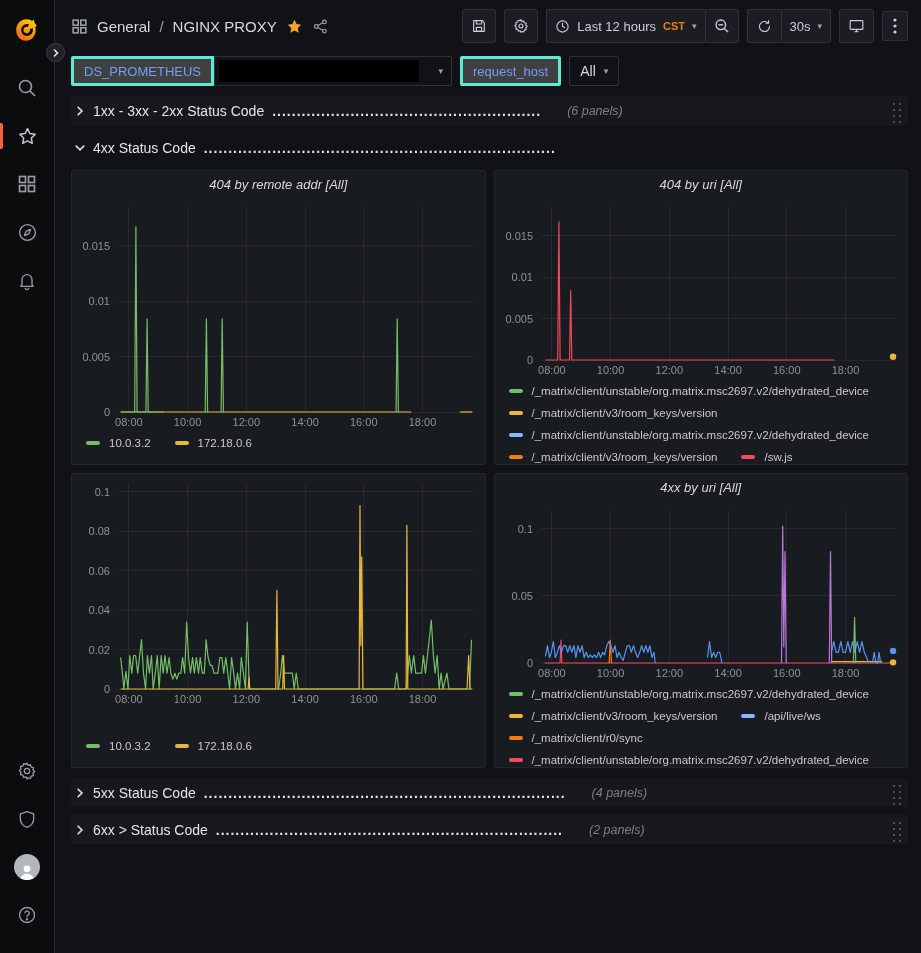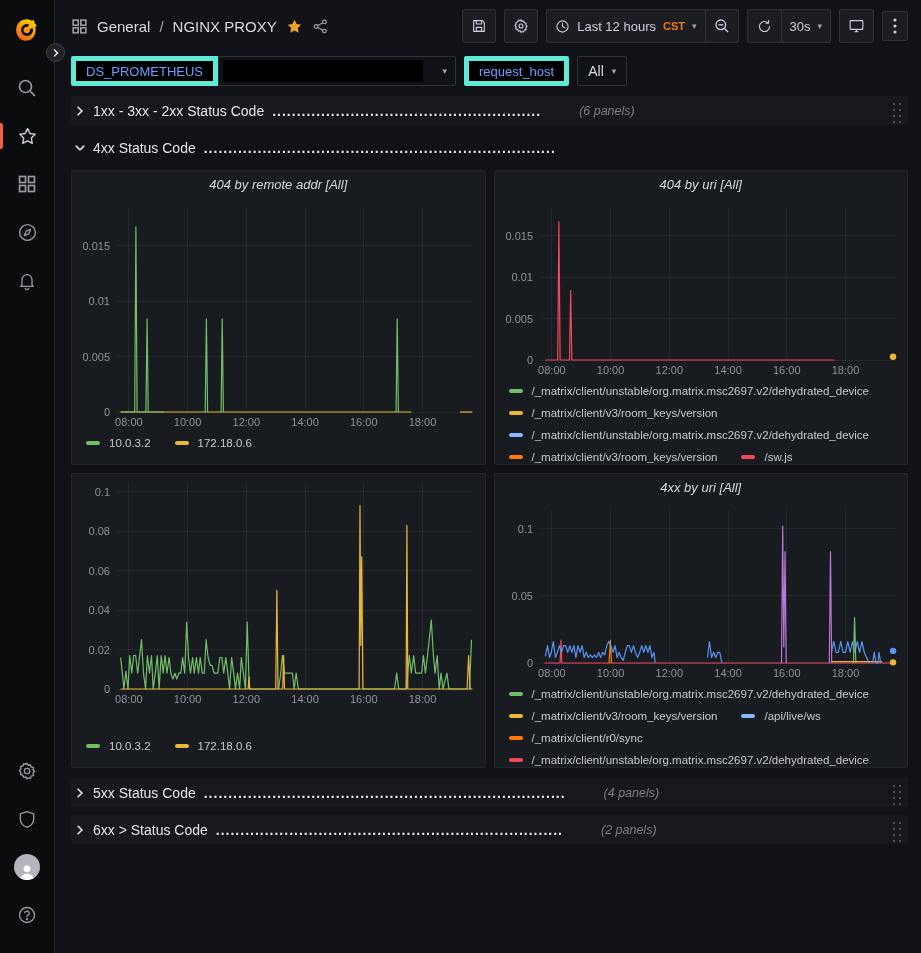--- a/index.html
+++ b/index.html
@@ -45,42 +45,42 @@
   }
   .btn-group { display:flex; }
   .btn-group .btn:first-child { border-radius:2px 0 0 2px; border-right:none; }
   .btn-group .btn:last-child { border-radius:0 2px 2px 0; }
   .tz { color:#EB7B18; font-size:11px; font-weight:bold; }
   .chev { color:#9DA1A8; font-size:9px; }
   
   .submenu { height:38px; display:flex; align-items:center; gap:8px; padding:0 13px 0 16px; flex-shrink:0; }
   .var-label {
     height:30px; padding:0 10px; display:flex; align-items:center;
-    background:#000000; border:5px solid #5eead4; border-radius:2px 0 0 2px;
+    background:#404040; border:3px solid #5eead4; border-radius:2px 0 0 2px;
     color:#6E9FFF; font-size:13px; font-weight:500;
   }
   .var-value {
     height:30px; width:238px; background:#111217; border:1px solid #2e3138; border-radius:0 2px 2px 0;
     display:flex; align-items:center; justify-content:space-between; padding:0 8px 0 4px; cursor:pointer;
   }
   .redaction { width:200px; height:22px; background:#000; }
   .var-value-simple {
     height:30px; padding:0 10px; background:#111217; border:1px solid #2e3138; border-radius:2px;
     display:flex; align-items:center; gap:8px; color:#D8D9DA; font-size:14px; cursor:pointer;text-align:right;
   }
   
   .content { flex:1; padding:6px 13px 0 16px; overflow:hidden; }
   .row-header {
     height:29px; display:flex; align-items:center; gap:8px; padding:0 6px 0 4px;
     cursor:pointer; margin-bottom:8px;
   }
   .row-header.collapsed { background:#17181d; border-radius:2px; }
   .row-title { font-size:14px; font-weight:normal; color:#E3E4E6; white-space:nowrap; }
   .row-dots { font-size:14px; font-weight:bold; color:#E3E4E6; letter-spacing:1px; overflow:hidden; white-space:nowrap; }
-  .row-count { font-size:12.5px; font-style:italic; color:#7b7f87; margin-left:30px; white-space:nowrap; }
+  .row-count { font-size:12.5px; font-style:italic; color:#7b7f87; margin-left:18px; white-space:nowrap; }
   .row-spacer { flex:1; }
   .drag-handle {
     width:12px; height:24px; cursor:grab;
     background-image:radial-gradient(#4d5058 1.1px, transparent 1.3px);
     background-size:6px 6px; background-position:1px 2px;
   }
   .dashboard-grid { display:grid; grid-template-columns:1fr 1fr; gap:8px; margin-bottom:10px; }
   .panel {
     height:295px; background:#181b1f; border:1px solid #25262b; border-radius:2px;
     display:flex; flex-direction:column; overflow:hidden;

